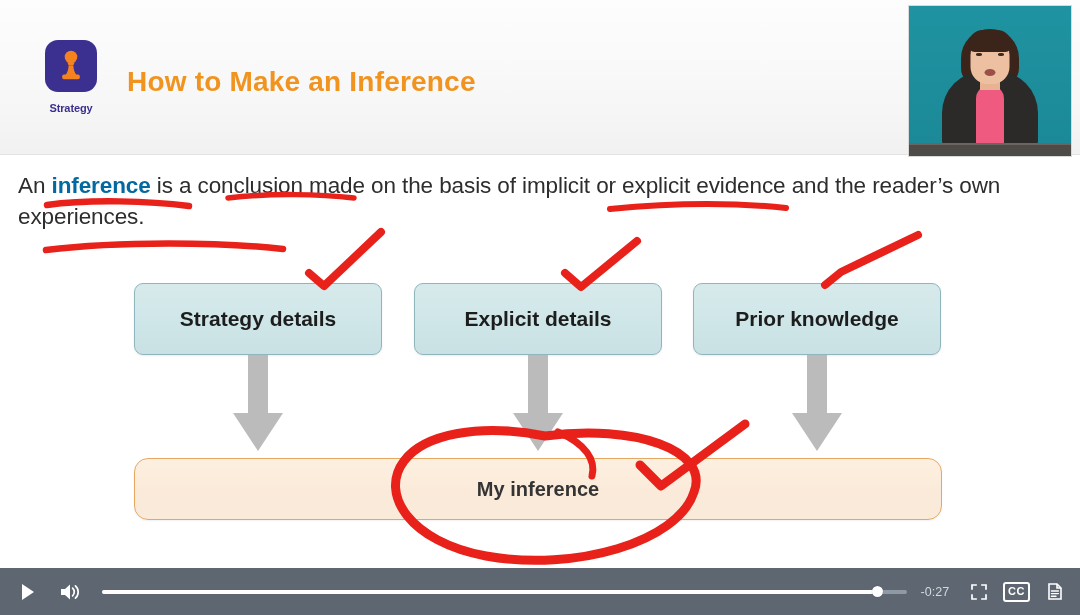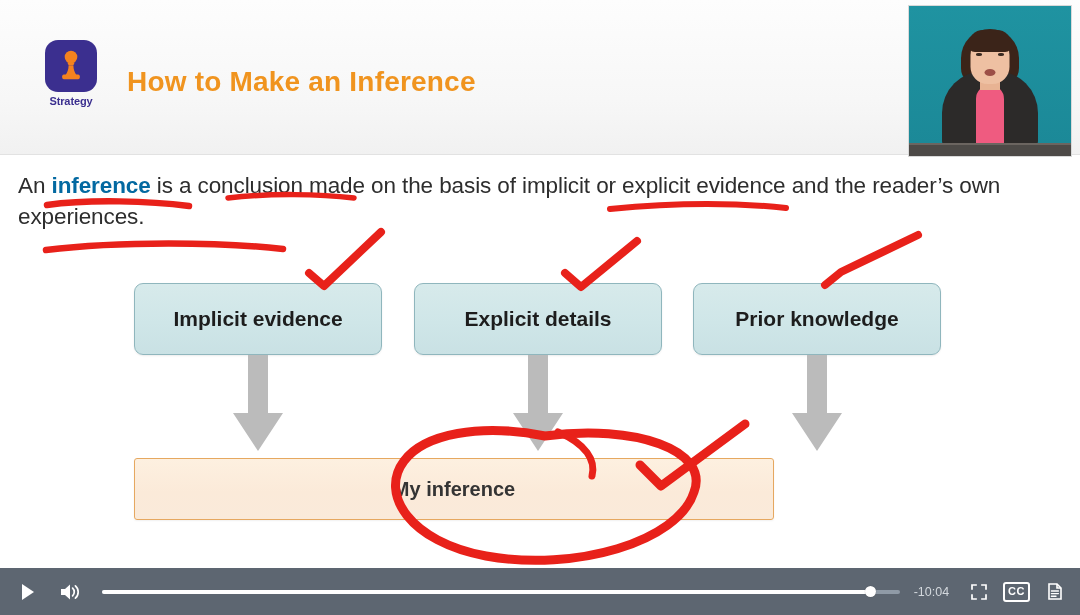--- a/index.html
+++ b/index.html
@@ -55,21 +55,21 @@
     border-radius: 13px;
     position: relative;
   }
   .strategy-tile svg {
     position: absolute;
     left: 50%;
     top: 50%;
     transform: translate(-50%, -50%);
   }
   .strategy-label {
-    margin-top: 3px;
+    margin-top: 10px;
     font-size: 11px;
     font-weight: bold;
     color: #3b2f8f;
     letter-spacing: -0.1px;
   }
 
   .slide-title {
     position: absolute;
     left: 127px;
     top: 66px;
@@ -221,25 +221,25 @@
     font-size: 21px;
     box-shadow: 0 1px 2px rgba(0,0,0,0.08);
   }
   #node-implicit { left: 134px; }
   #node-explicit { left: 414px; }
   #node-prior    { left: 693px; }
 
   .node-bottom {
     left: 134px;
     top: 458px;
-    width: 640px;
+    width: 808px;
     height: 62px;
     background: linear-gradient(180deg, #fdf0e0 0%, #fbead9 55%, #faeada 100%);
     border: 1px solid #e6a860;
-    border-radius: 3px;
+    border-radius: 14px;
     font-size: 20px;
     color: #343434;
     box-shadow: 0 1px 2px rgba(0,0,0,0.06);
   }
 
   .arrow {
     position: absolute;
     width: 60px;
     height: 100px;
     top: 355px;
@@ -365,21 +365,21 @@
         <div class="pip-hair-front"></div>
         <div class="pip-eye l"></div>
         <div class="pip-eye r"></div>
         <div class="pip-mouth"></div>
         <div class="pip-podium"></div>
       </div>
     </div>
 
     <div class="para"><span>An </span><span class="hl">inference</span><span> is a conclusion made on the basis of implicit or explicit evidence and the reader’s own experiences.</span></div>
 
-    <div class="node node-top" id="node-implicit">Implicit evidence</div>
+    <div class="node node-top" id="node-implicit">Strategy details</div>
     <div class="node node-top" id="node-prior">Prior knowledge</div>
     <div class="node node-top" id="node-explicit">Explicit details</div>
 
     <svg class="arrow" id="arrow-1" viewBox="0 0 60 100">
       <path d="M20 0 h20 v58 h15 L30 96 L5 58 h15 Z" fill="#bbbbbb"></path>
     </svg>
     <svg class="arrow" id="arrow-2" viewBox="0 0 60 100">
       <path d="M20 0 h20 v58 h15 L30 96 L5 58 h15 Z" fill="#bbbbbb"></path>
     </svg>
     <svg class="arrow" id="arrow-3" viewBox="0 0 60 100">
@@ -429,21 +429,21 @@
         <path d="M15.4 2.8 A8.3 8.3 0 0 1 15.4 15.2" fill="none" stroke="#ffffff" stroke-width="1.7" stroke-linecap="round"></path>
       </svg>
     </div>
 
     <div class="scrub-wrap">
       <div class="scrub-track"></div>
       <div class="scrub-played"></div>
       <div class="scrub-handle"></div>
     </div>
 
-    <div class="time-label">-10:04</div>
+    <div class="time-label">-0:27</div>
 
     <div class="ctrl-btn" id="fullscreen-button">
       <svg width="16" height="16" viewBox="0 0 16 16">
         <g fill="none" stroke="#ffffff" stroke-width="1.7" stroke-linecap="square">
           <path d="M1 5 V1 H5"></path>
           <path d="M11 1 H15 V5"></path>
           <path d="M15 11 V15 H11"></path>
           <path d="M5 15 H1 V11"></path>
         </g>
       </svg>

